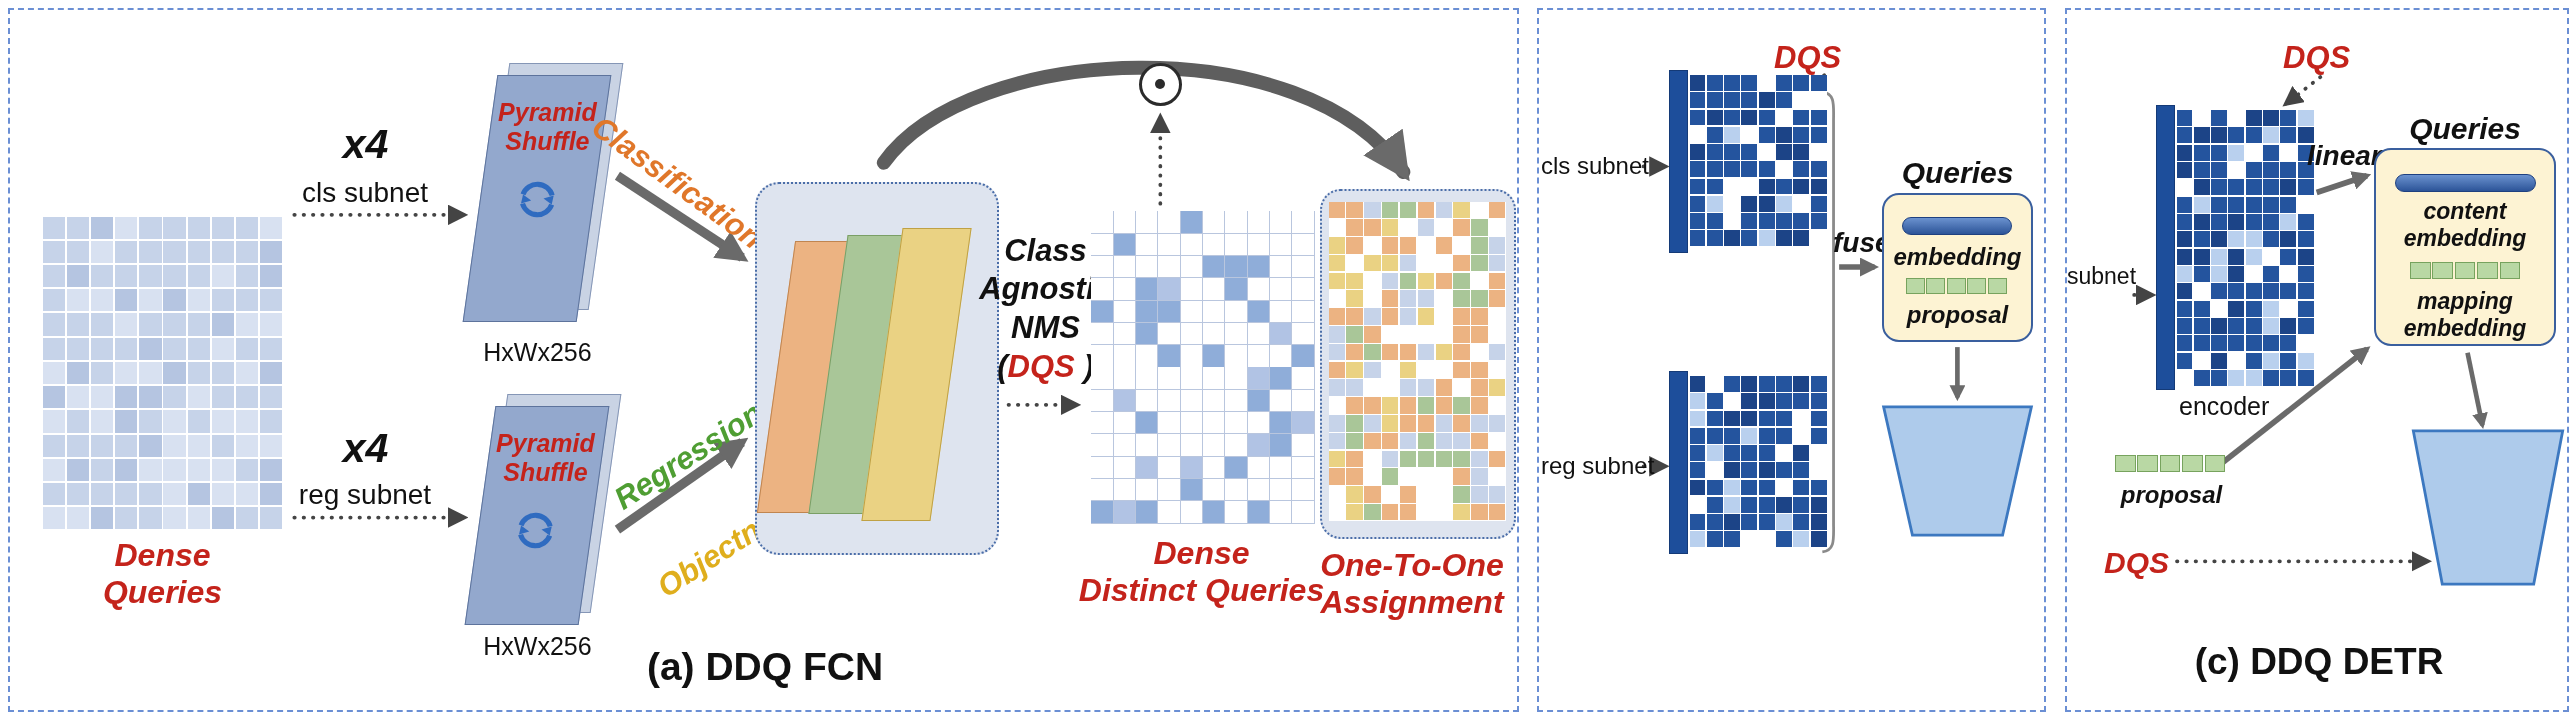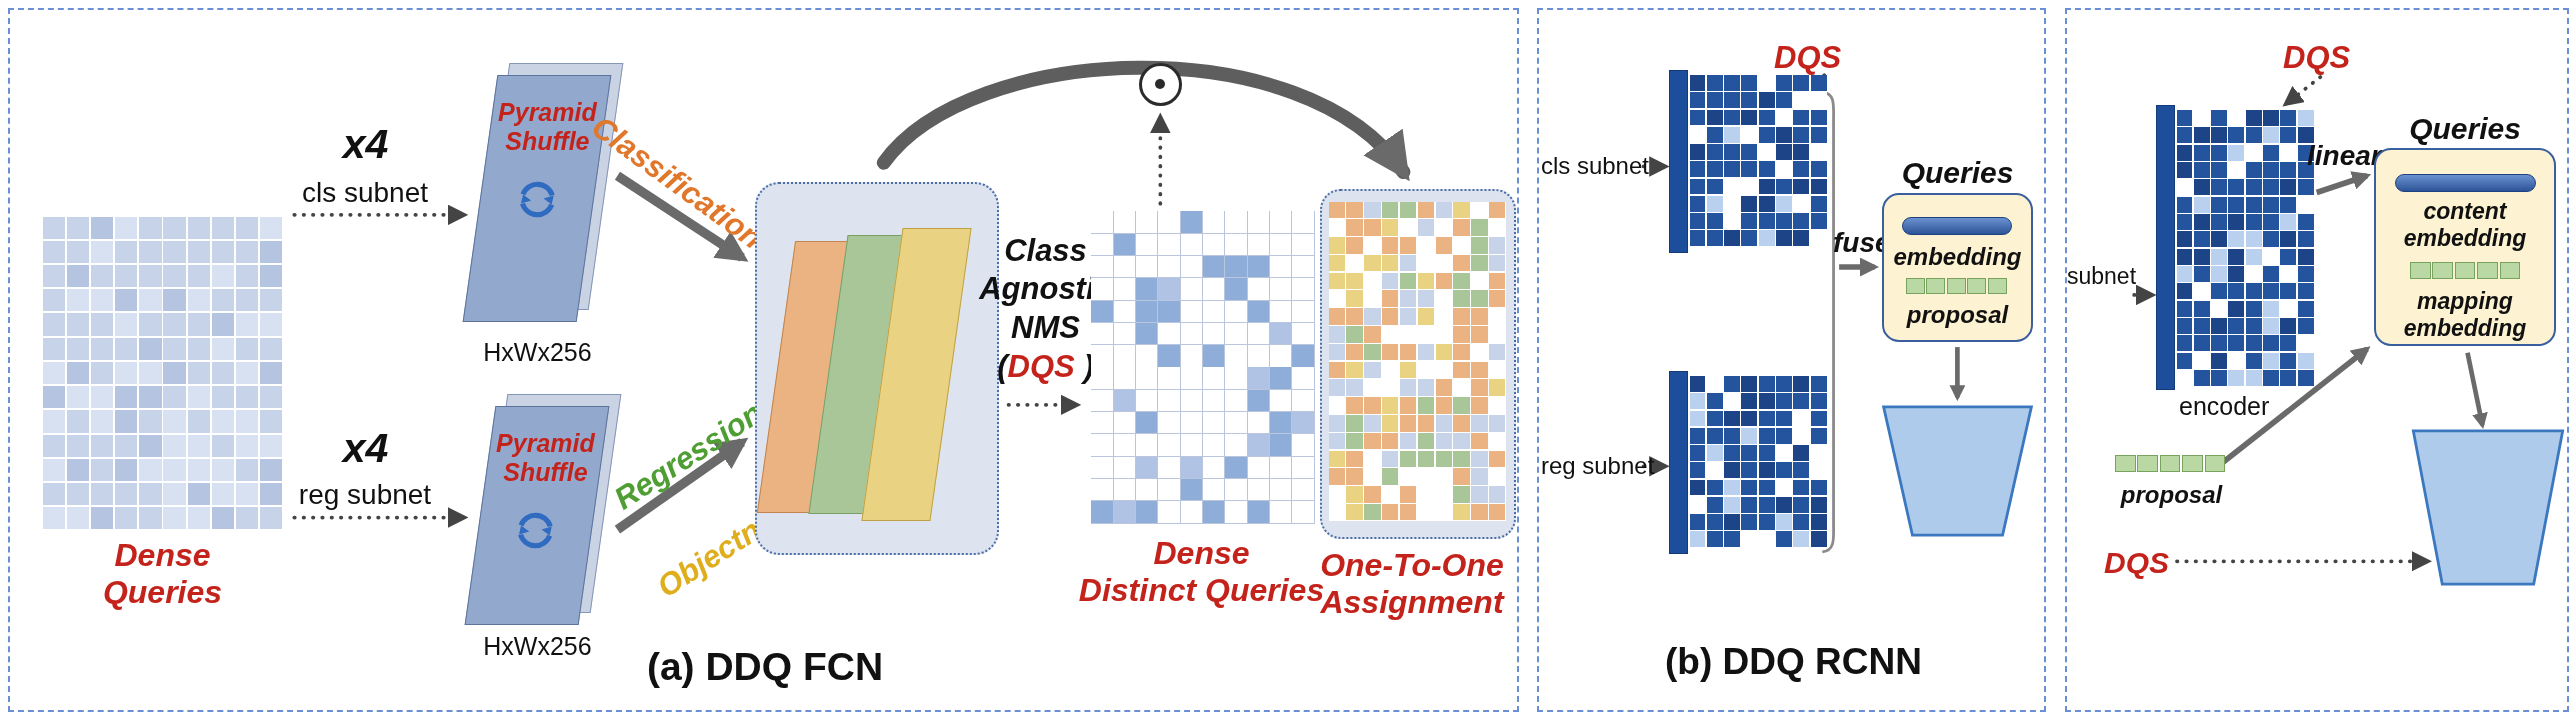--- a/index.html
+++ b/index.html
@@ -792,21 +792,20 @@
         <span></span>
         <span></span>
         <span></span>
     </div>
     <div class="lbl c bi" style="left:343px;top:291px;width:151px;font-size:24px">proposal</div>
 
     <svg class="overlay" style="left:337px;top:395px" width="163" height="132" viewBox="0 0 175 142">
       <polygon points="8,2 167,2 136,140 39,140" fill="#aecbeb" stroke="#3c78c0" stroke-width="3"></polygon>
     </svg>
 
-    <div class="lbl c b" style="left:0;top:630px;width:509px;font-size:37px">(b) DDQ RCNN</div>
   </div>
 
   <div class="panel" style="left:2065px;top:7.5px;width:504px;height:704px">
 
     <svg class="overlay" width="504" height="704" viewBox="0 0 541 756">
       <defs>
         <marker id="c-dot" markerWidth="5.5" markerHeight="5.5" refX="4" refY="2.75" orient="auto">
             <path d="M0 0L5.5 2.75L0 5.5z" fill="#444"></path>
           </marker>
         <marker id="c-sol" markerWidth="3.4" markerHeight="3.4" refX="2.6" refY="1.7" orient="auto">
@@ -984,16 +983,17 @@
         <span></span>
     </div>
     <div class="lbl c bi" style="left:30px;top:471px;width:149px;font-size:24px">proposal</div>
 
     <div class="lbl bi red" style="left:37px;top:535px;font-size:30px">DQS</div>
 
     <svg class="overlay" style="left:337px;top:419px" width="168" height="157" viewBox="0 0 180 168">
       <polygon points="10,2 170,2 139,166 41,166" fill="#aecbeb" stroke="#3c78c0" stroke-width="3"></polygon>
     </svg>
 
+    <div class="lbl c b" style="left:0;top:630px;width:504px;font-size:37px">(c) DDQ DETR</div>
   </div>
 
 </div>
 
 
 </body></html>

